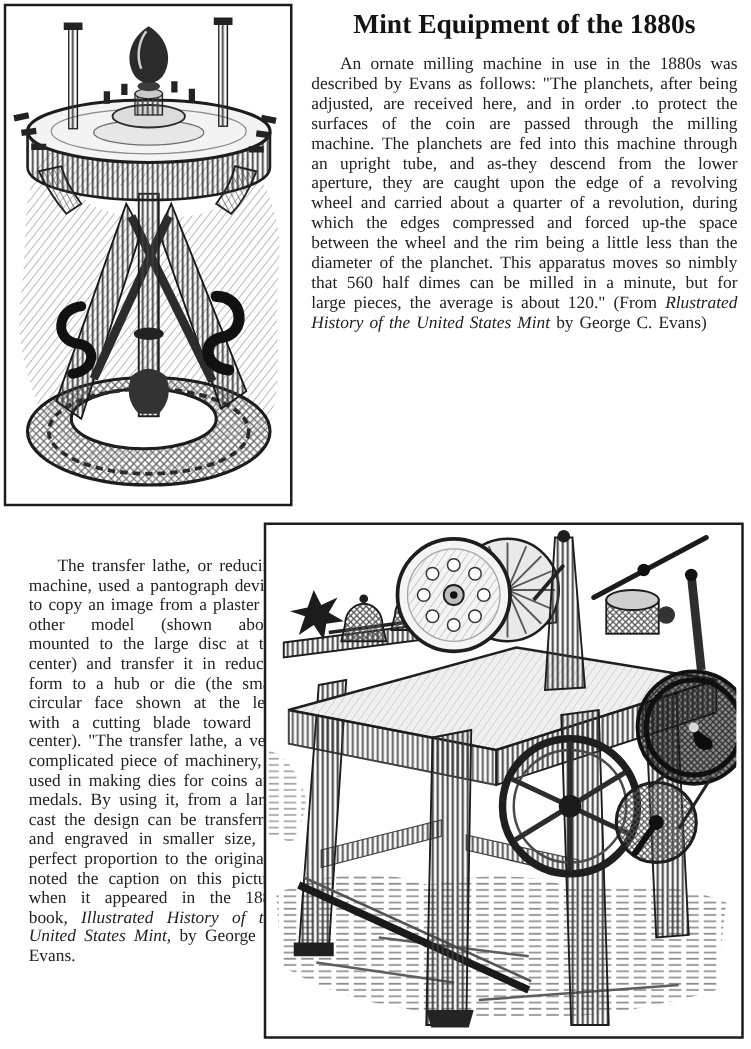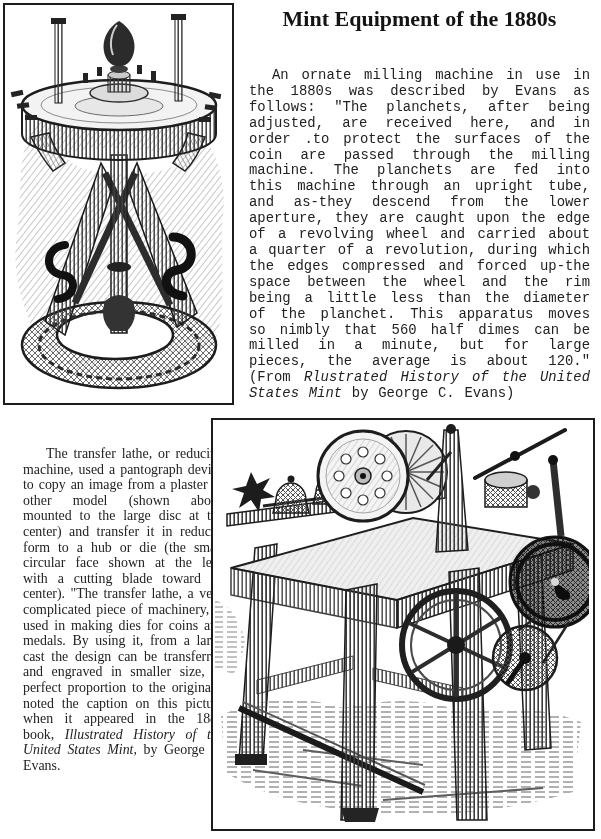--- a/index.html
+++ b/index.html
@@ -8,21 +8,21 @@
   .frame{position:absolute;border:2px solid #1c1c1c;background:#ffffff;overflow:hidden;}
   .frame-tl{left:3px;top:3px;width:227px;height:398px;}
   .frame-br{left:211px;top:418px;width:380px;height:409px;}
   .frame svg{position:absolute;left:0;top:0;}
   .right-col{position:absolute;left:249px;top:6px;width:341px;}
   h1.title{font-size:22px;line-height:26px;font-weight:bold;text-align:center;
            margin:0 0 0 0;color:#141414;}
   .para{ text-align:justify;font-size:13.9px;line-height:15.9px;word-spacing:1.4px;
          margin:0;color:#222;}
   .para .indent{display:inline-block;width:23px;}
-  .para-right{margin-top:36px;font-family:Liberation Mono, monospace;}
+  .para-right{margin-top:12px;}
   .left-col{position:absolute;left:23px;top:446px;width:201px;}
   .para-left{line-height:15.6px;}
   i{font-style:italic;}
 </style>
 </head>
 <body>
 
 <div class="page">
 
   <figure class="frame frame-tl" style="margin:0">

